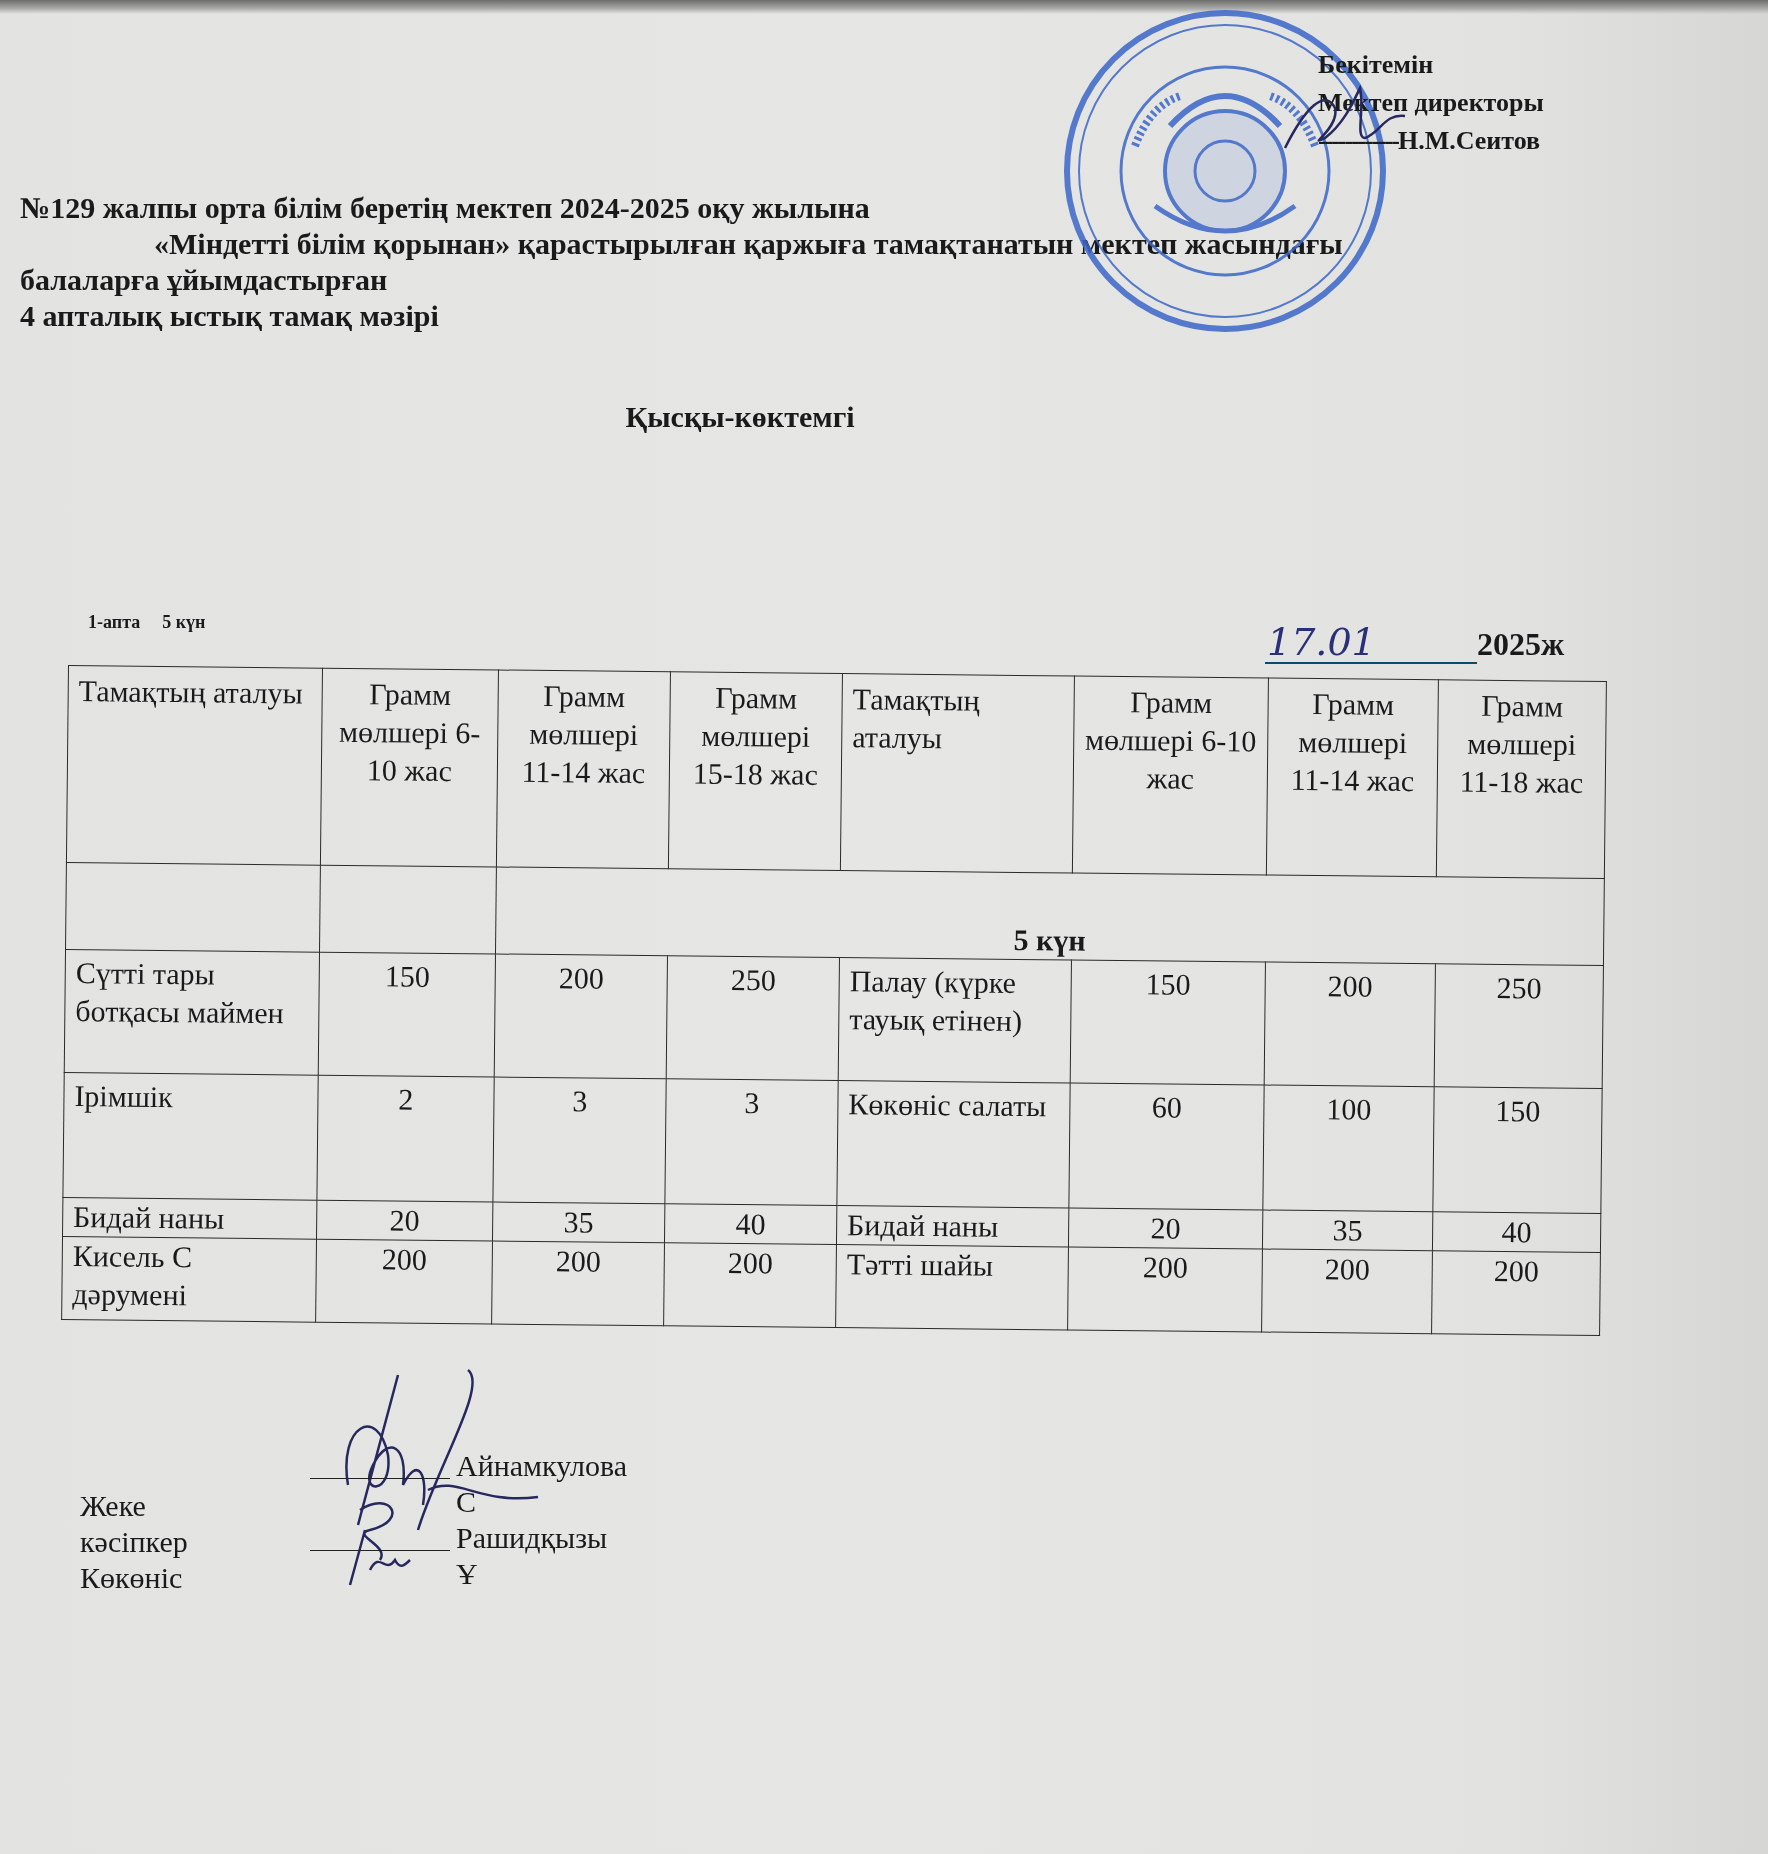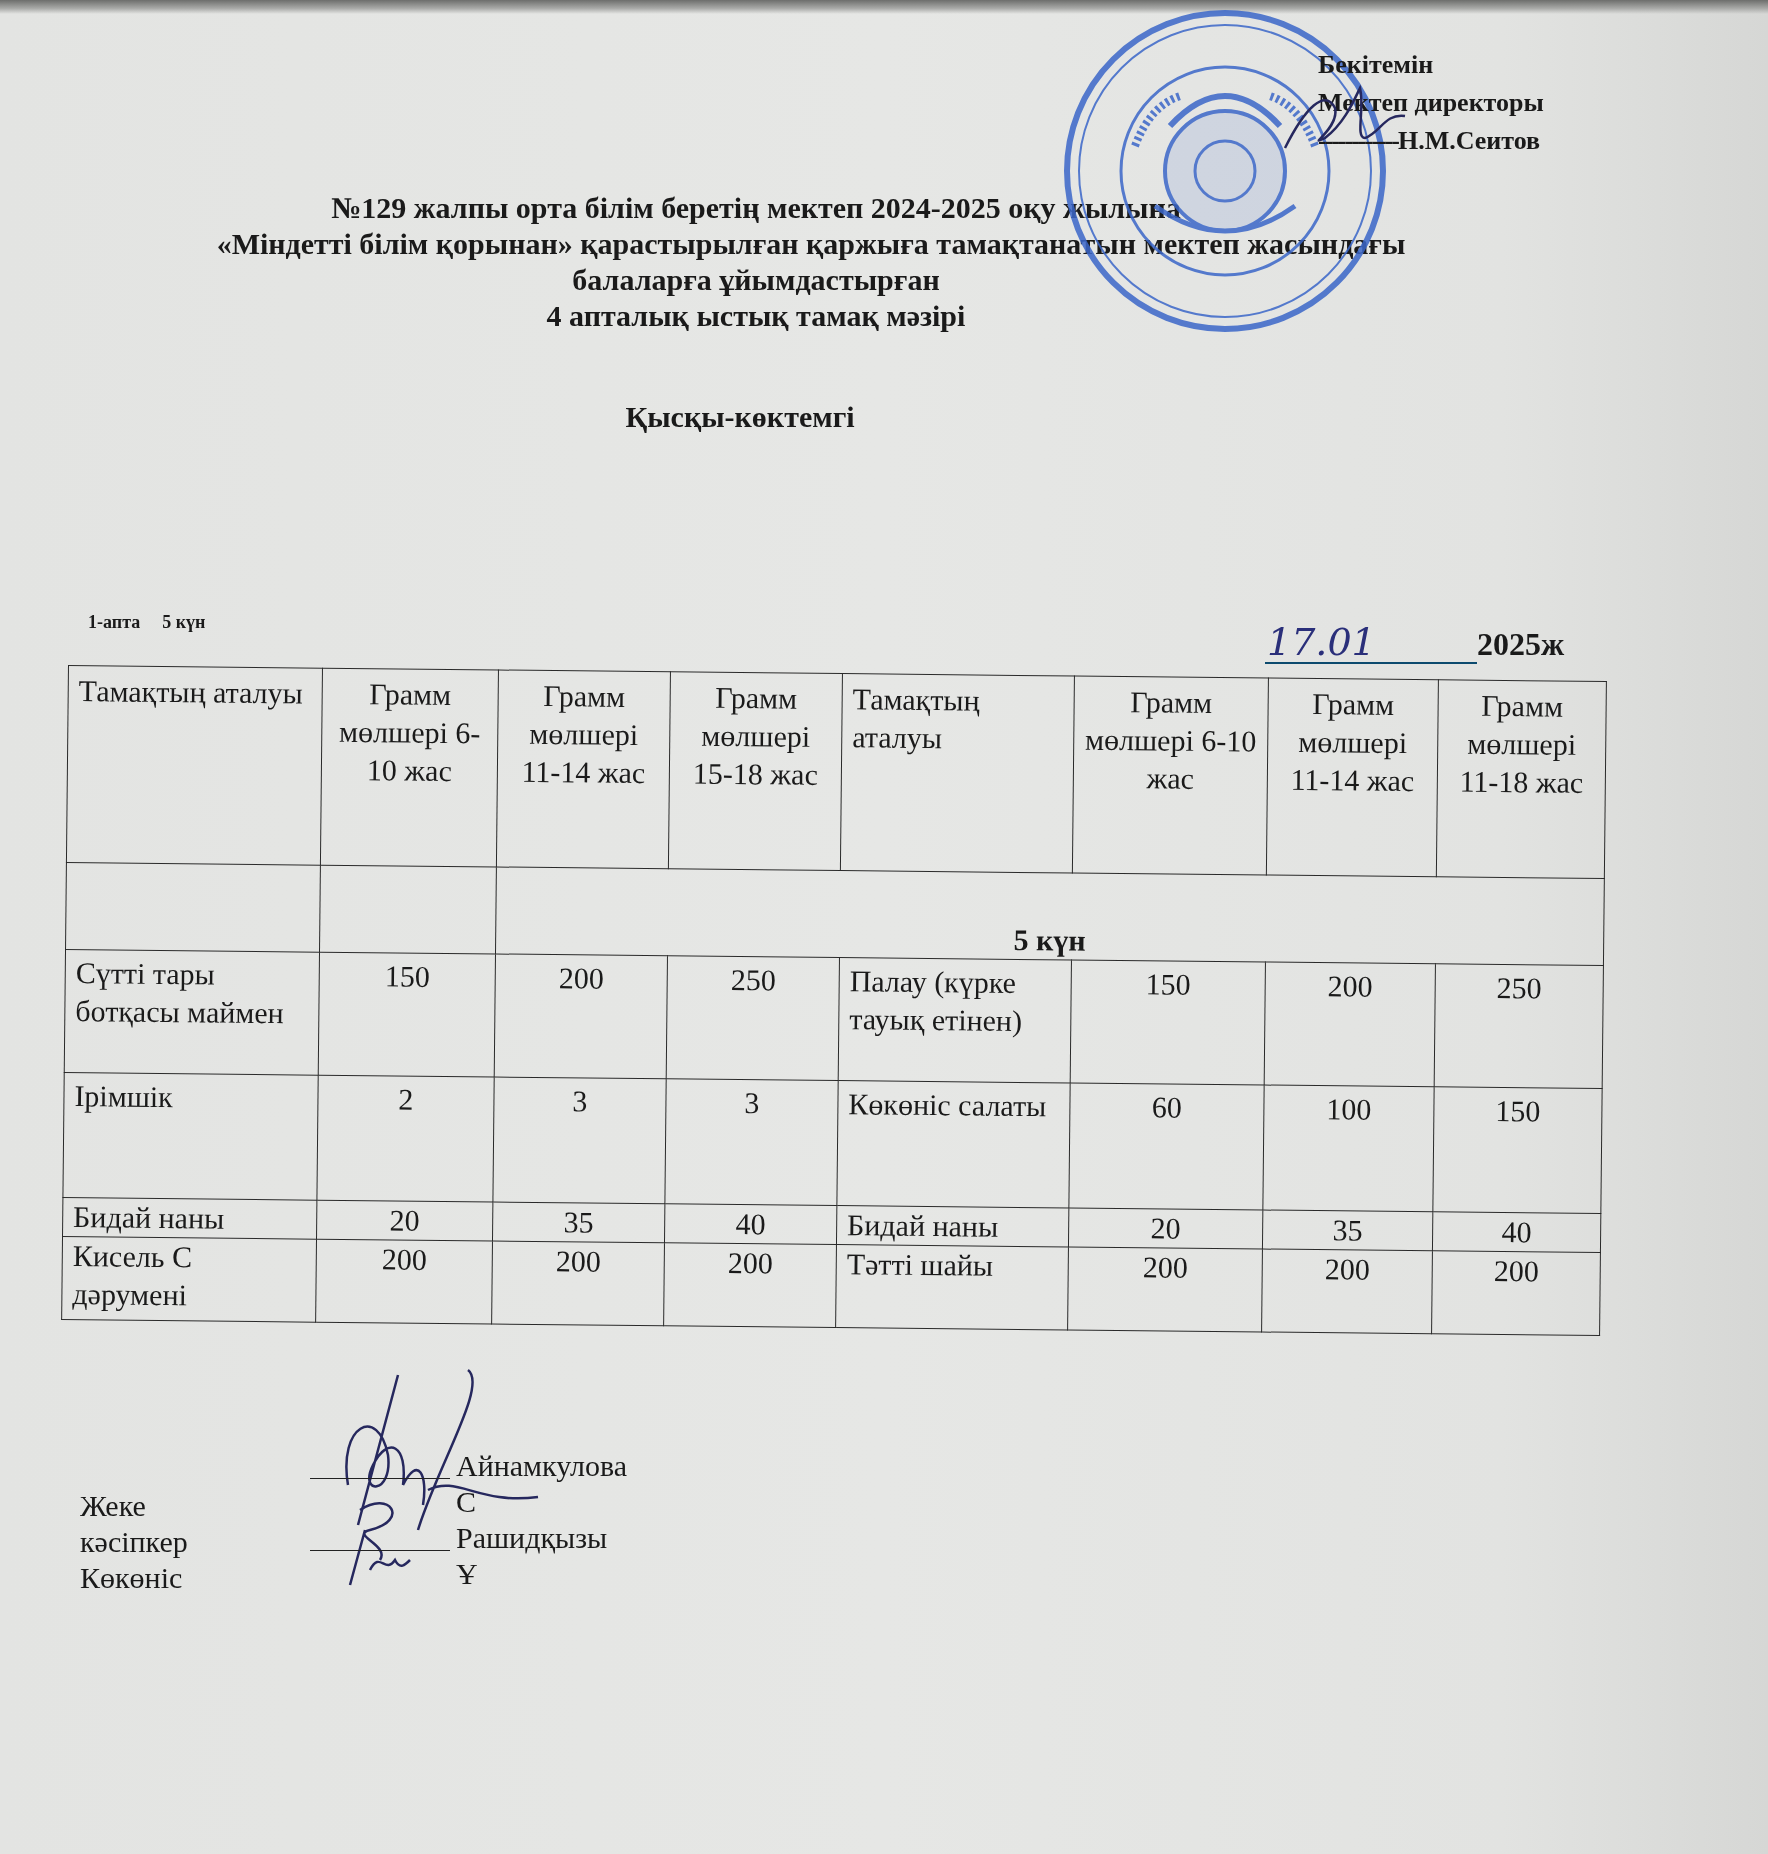--- a/index.html
+++ b/index.html
@@ -19,24 +19,24 @@
       font-weight: bold; font-size: 26px; line-height: 38px; z-index: 3; margin-top: 28px;
     }
     .approve .sig-line { letter-spacing: -2px; }
     .stamp {
       position: absolute; left: 1060px; top: 6px; width: 330px; height: 330px; z-index: 2;
       opacity: 0.85;
     }
     .director-sig { position: absolute; left: 1265px; top: 78px; width: 160px; height: 80px; z-index: 4; }
     .title {
       position: absolute; left: 0; width: 1492px; top: 190px;
-      text-align: center; font-weight: bold; font-size: 30px; line-height: 36px; z-index: 1;
+      text-align: left; font-weight: bold; font-size: 30px; line-height: 36px; z-index: 1;
     }
     .title .l1 { padding-left: 20px; }
-    .title .l2 { padding-left: 130px; }
+    .title .l2 { padding-left: 130px; margin-left: 24px; }
     .title .l3, .title .l4 { padding-left: 20px; }
     .season {
       position: absolute; left: 0; width: 1480px; top: 400px; text-align: center;
       font-weight: bold; font-size: 30px;
     }
     .week-label {
       position: absolute; left: 88px; top: 612px; font-weight: bold; font-size: 18px;
     }
     .week-label span + span { margin-left: 22px; }
     .date-line {

